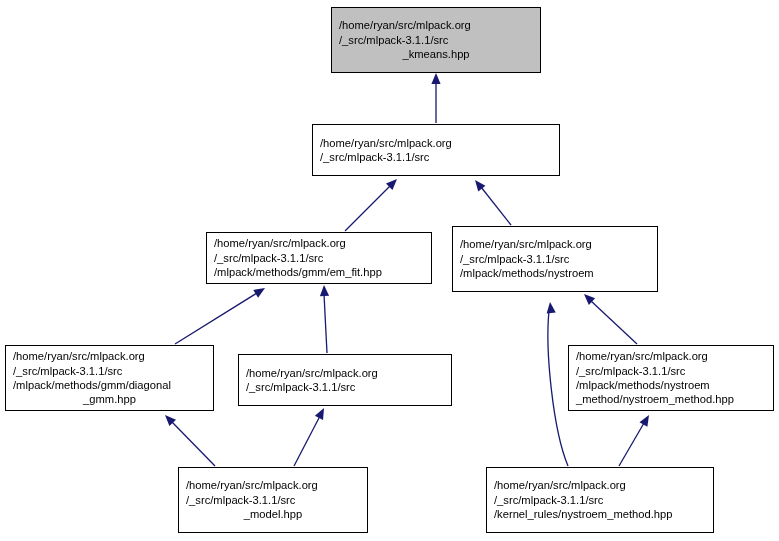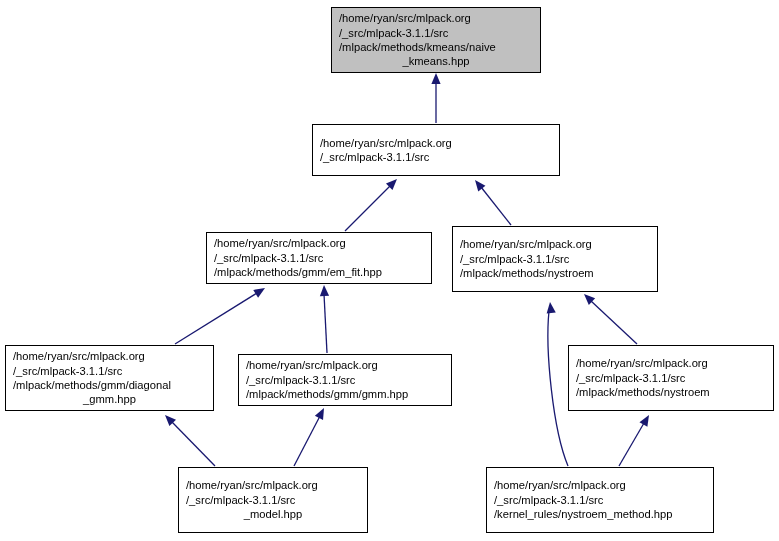--- a/index.html
+++ b/index.html
@@ -95,21 +95,20 @@
       </g>
       <g>
         <path d="M619,466 L644,423" fill="none" stroke="#191970" stroke-width="1.3"></path>
         <polygon points="649,415 647.3876759975284,426.81356894892707 639.457881218077,422.1489837845439" fill="#191970"></polygon>
       </g>
     </svg>
   <div id="node-layer">
       <div class="node root" style="left: 331px; top: 7px; width: 210px; height: 66px; background: rgb(192, 192, 192);">
         <span class="line left">/home/ryan/src/mlpack.org</span>
         <span class="line left">/_src/mlpack-3.1.1/src</span>
-        <span class="line left">/mlpack/methods/kmeans/naive</span>
         <span class="line center">_kmeans.hpp</span>
       </div>
       <div class="node" style="left: 312px; top: 124px; width: 248px; height: 52px;">
         <span class="line left">/home/ryan/src/mlpack.org</span>
         <span class="line left">/_src/mlpack-3.1.1/src</span>
       </div>
       <div class="node" style="left: 206px; top: 232px; width: 226px; height: 52px;">
         <span class="line left">/home/ryan/src/mlpack.org</span>
         <span class="line left">/_src/mlpack-3.1.1/src</span>
         <span class="line left">/mlpack/methods/gmm/em_fit.hpp</span>
@@ -121,26 +120,26 @@
       </div>
       <div class="node" style="left: 5px; top: 345px; width: 209px; height: 66px;">
         <span class="line left">/home/ryan/src/mlpack.org</span>
         <span class="line left">/_src/mlpack-3.1.1/src</span>
         <span class="line left">/mlpack/methods/gmm/diagonal</span>
         <span class="line center">_gmm.hpp</span>
       </div>
       <div class="node" style="left: 238px; top: 354px; width: 214px; height: 52px;">
         <span class="line left">/home/ryan/src/mlpack.org</span>
         <span class="line left">/_src/mlpack-3.1.1/src</span>
-        <span class="line left">/mlpack/methods/gmm/gmm.hpp</span>
       </div>
       <div class="node" style="left: 568px; top: 345px; width: 206px; height: 66px;">
         <span class="line left">/home/ryan/src/mlpack.org</span>
         <span class="line left">/_src/mlpack-3.1.1/src</span>
         <span class="line left">/mlpack/methods/nystroem</span>
+        <span class="line left">_method/nystroem_method.hpp</span>
       </div>
       <div class="node" style="left: 178px; top: 467px; width: 190px; height: 66px;">
         <span class="line left">/home/ryan/src/mlpack.org</span>
         <span class="line left">/_src/mlpack-3.1.1/src</span>
         <span class="line center">_model.hpp</span>
       </div>
       <div class="node" style="left: 486px; top: 467px; width: 228px; height: 66px;">
         <span class="line left">/home/ryan/src/mlpack.org</span>
         <span class="line left">/_src/mlpack-3.1.1/src</span>
         <span class="line left">/kernel_rules/nystroem_method.hpp</span>

